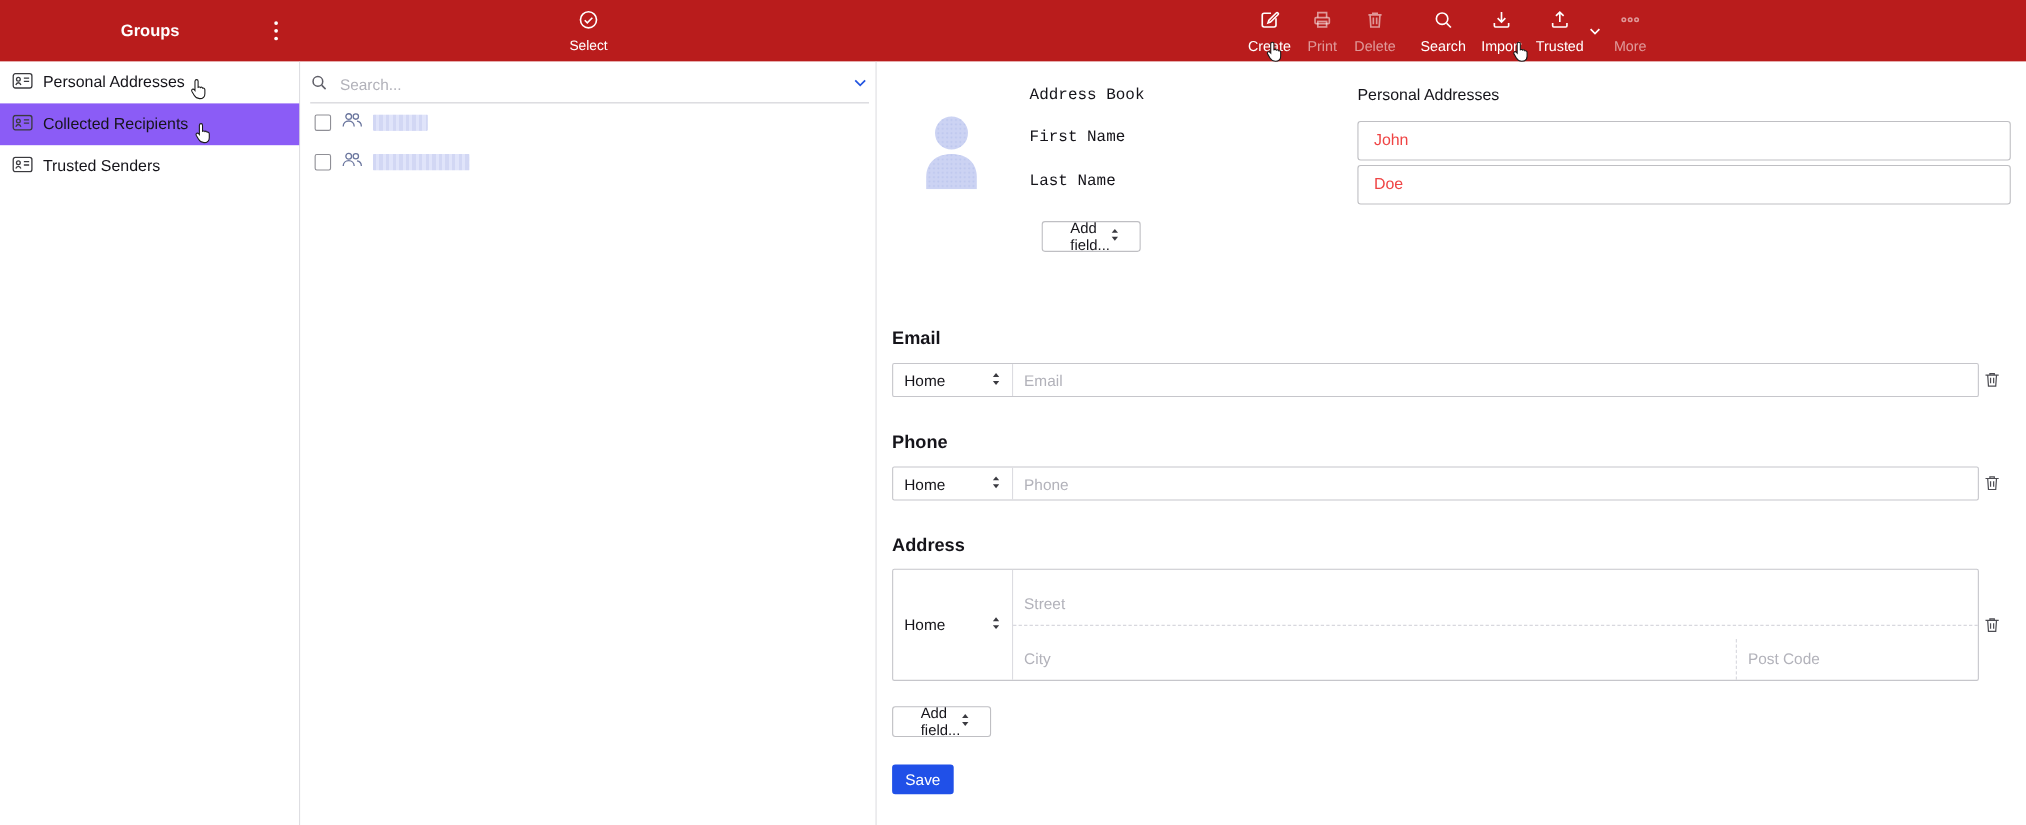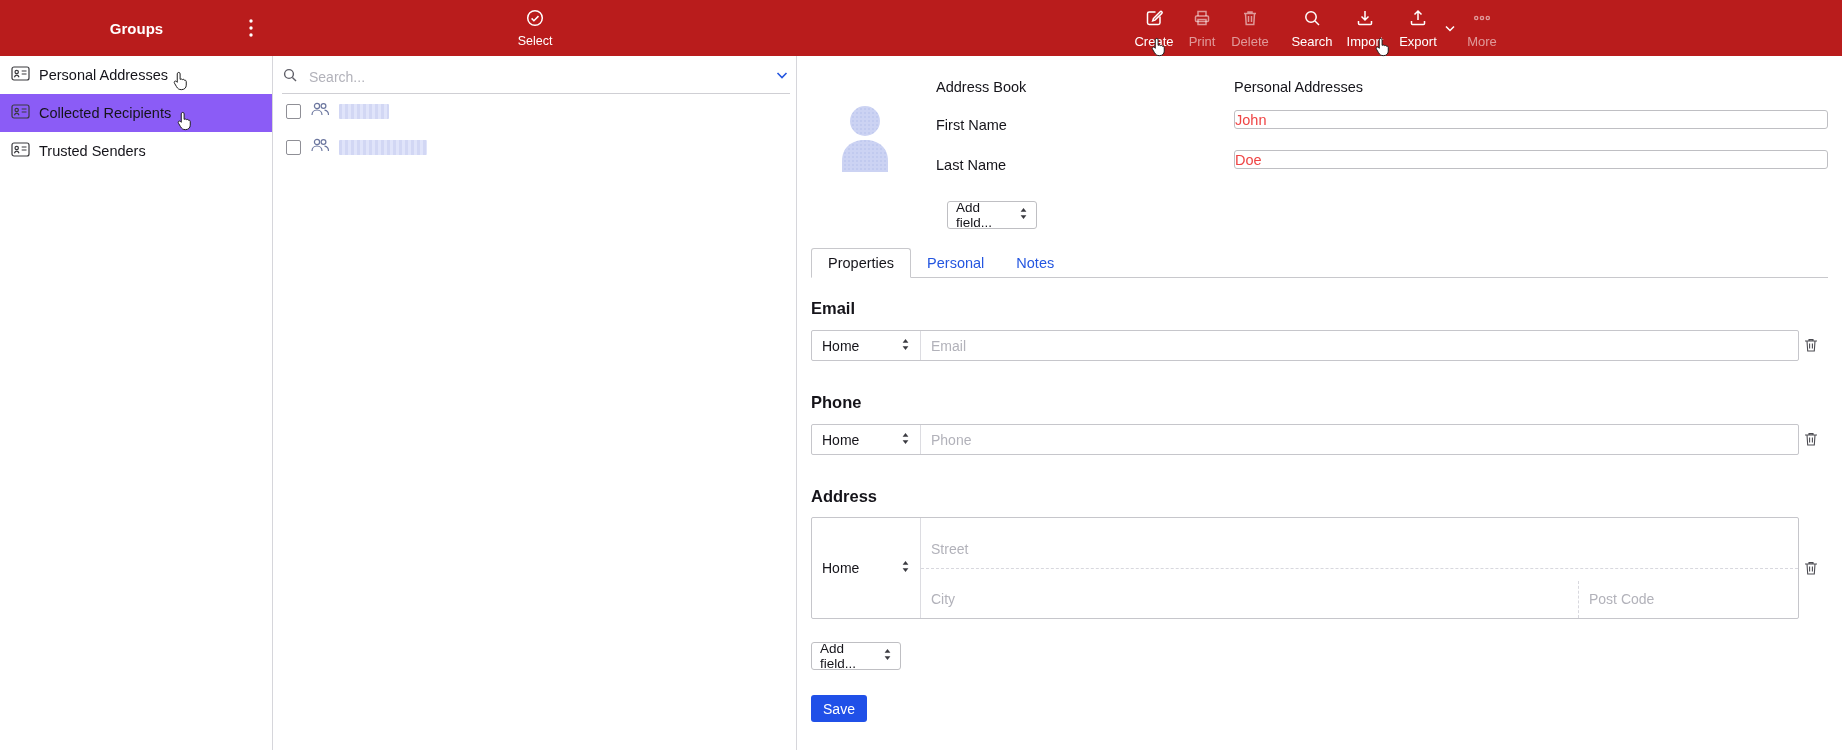--- a/index.html
+++ b/index.html
@@ -48,29 +48,29 @@
   .cb { width:15px; height:15px; border:1px solid #8f8f96; border-radius:2px; background:#fff; flex:0 0 auto; }
   .redacted { height:15px; border-radius:1px;
      background-image: repeating-linear-gradient(90deg,#d2d7f4 0 3px,#e0e4fa 3px 6px),
                        repeating-linear-gradient(0deg, rgba(255,255,255,0.35) 0 3px, rgba(0,0,0,0.03) 3px 6px); }
   .redacted.r1 { width:50px; }
   .redacted.r2 { width:88px; }
 
   
   .detail { position:absolute; top:56px; left:797px; width:1045px; bottom:0; background:#fff; }
   .avatar { position:absolute; left:39px; top:44px; width:58px; height:72px; }
-  .f-label { position:absolute; left:139px; font-size:14.5px; color:#15141a; }
+  .f-label { position:absolute; left:139px; font-size:14.5px; color:#15141a;font-family:Liberation Mono, monospace; }
   .f-value-text { position:absolute; left:437px; font-size:14.5px; color:#15141a; }
   .lbl-ab { top:23px; } .val-ab { top:23px; }
   .lbl-fn { top:61px; } .lbl-ln { top:101px; }
-  .t-input { position:absolute; left:437px; width:594px; height:19px; border:1px solid #bfbfc3; border-radius:3px;
-             padding:0 0; font-size:14.5px; background:#fff; }
+  .t-input { position:absolute; left:437px; width:594px; height:36px; border:1px solid #bfbfc3; border-radius:3px;
+             padding:0 14px; font-size:14.5px; background:#fff; }
   .in-fn { top:54px; } .in-ln { top:94px; }
   .addfield { position:absolute; width:90px; height:28px; border:1px solid #bfbfc3; border-radius:3px; background:#fff;
-              display:flex; align-items:center; justify-content:space-between; padding:0 8px; font-size:13.5px; cursor:pointer; }
+              display:flex; align-items:center; justify-content:space-between; padding:0 25px; font-size:13.5px; cursor:pointer; }
   .addfield-1 { left:150px; top:145px; }
   .addfield-2 { left:14px; top:586px; }
 
   .tabs { position:absolute; left:14px; right:14px; top:192px; height:30px; display:flex; align-items:stretch;
           border-bottom:1px solid #c8c8cc; }
   .tab { display:flex; align-items:center; padding:0 16px; font-size:14.5px; cursor:pointer; }
   .tab.active { border:1px solid #c8c8cc; border-bottom:1px solid #fff; margin-bottom:-1px; background:#fff;
                 border-radius:3px 3px 0 0; color:#15141a; }
   .tab.link { color:#2456e0; }
 
@@ -171,21 +171,21 @@
             </svg>
         </span>
         <span class="tb-lbl">Import</span>
       </button>
       <button class="tb-btn gap-sm">
         <span>
           <svg width="20" height="20" viewBox="0 0 20 20" fill="none" stroke="currentColor" stroke-width="1.5">
               <path d="M10 12V3M6.5 6.5L10 3l3.5 3.5M3.5 13v2.5a1 1 0 0 0 1 1h11a1 1 0 0 0 1-1V13"></path>
             </svg>
         </span>
-        <span class="tb-lbl">Export</span>
+        <span class="tb-lbl">Trusted</span>
       </button>
       <span class="tb-chevron">
         <svg width="14" height="14" viewBox="0 0 14 14" fill="none" stroke="#fff" stroke-width="1.5">
             <path d="M3 5.5l4 4 4-4"></path>
           </svg>
       </span>
       <button class="tb-btn dim more">
         <span>
           <svg width="20" height="20" viewBox="0 0 20 20" fill="none" stroke="currentColor" stroke-width="1.4">
               <circle cx="4.2" cy="10" r="1.6"></circle>
@@ -301,31 +301,20 @@
     <div class="addfield addfield-1">
       <span>Add field...</span>
       <span>
         <svg width="9" height="13" viewBox="0 0 10 14" fill="#3a3a40">
             <path d="M5 1l3.2 4H1.8z"></path>
             <path d="M5 13L1.8 9h6.4z"></path>
           </svg>
       </span>
     </div>
 
-    <div class="tabs">
-      <div class="tab active">
-        <span>Properties</span>
-      </div>
-      <div class="tab link">
-        <span>Personal</span>
-      </div>
-      <div class="tab link">
-        <span>Notes</span>
-      </div>
-    </div>
 
     <div class="sec-head h-email">Email</div>
     <div class="field-row row-email">
       <div class="type-select">
         <span>Home</span>
         <span>
           <svg width="9" height="13" viewBox="0 0 10 14" fill="#3a3a40">
               <path d="M5 1l3.2 4H1.8z"></path>
               <path d="M5 13L1.8 9h6.4z"></path>
             </svg>

